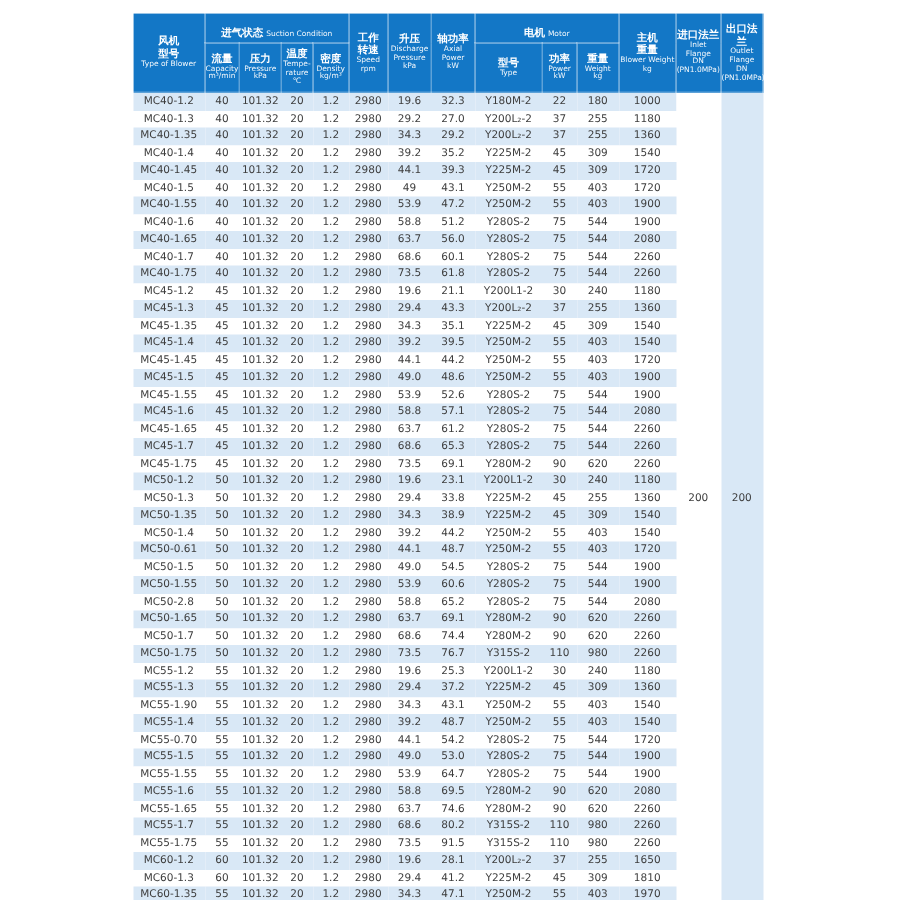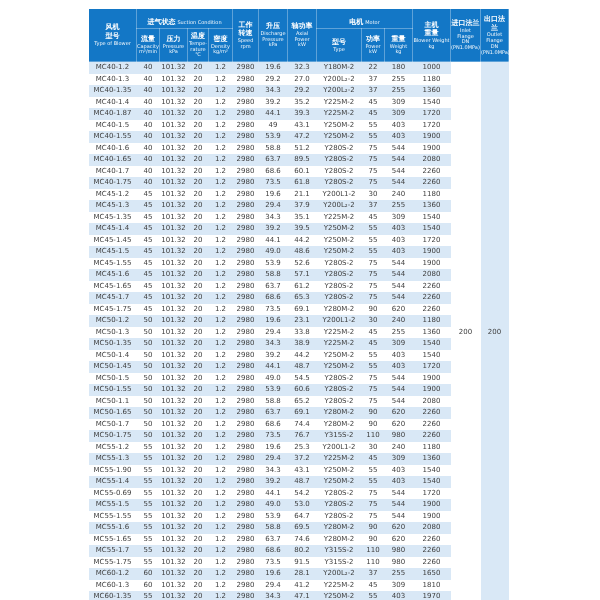--- a/index.html
+++ b/index.html
@@ -187,21 +187,21 @@
             <td>1.2</td>
             <td>2980</td>
             <td>39.2</td>
             <td>35.2</td>
             <td>Y225M-2</td>
             <td>45</td>
             <td>309</td>
             <td>1540</td>
           </tr>
           <tr class="stripe">
-            <td>MC40-1.87</td>
+            <td>MC40-1.45</td>
             <td>40</td>
             <td>101.32</td>
             <td>20</td>
             <td>1.2</td>
             <td>2980</td>
             <td>44.1</td>
             <td>39.3</td>
             <td>Y225M-2</td>
             <td>45</td>
             <td>309</td>
@@ -250,21 +250,21 @@
             <td>1900</td>
           </tr>
           <tr class="stripe">
             <td>MC40-1.65</td>
             <td>40</td>
             <td>101.32</td>
             <td>20</td>
             <td>1.2</td>
             <td>2980</td>
             <td>63.7</td>
-            <td>89.5</td>
+            <td>56.0</td>
             <td>Y280S-2</td>
             <td>75</td>
             <td>544</td>
             <td>2080</td>
           </tr>
           <tr>
             <td>MC40-1.7</td>
             <td>40</td>
             <td>101.32</td>
             <td>20</td>
@@ -306,21 +306,21 @@
             <td>1180</td>
           </tr>
           <tr class="stripe">
             <td>MC45-1.3</td>
             <td>45</td>
             <td>101.32</td>
             <td>20</td>
             <td>1.2</td>
             <td>2980</td>
             <td>29.4</td>
-            <td>37.9</td>
+            <td>43.3</td>
             <td>Y200L₂-2</td>
             <td>37</td>
             <td>255</td>
             <td>1360</td>
           </tr>
           <tr>
             <td>MC45-1.35</td>
             <td>45</td>
             <td>101.32</td>
             <td>20</td>
@@ -495,21 +495,21 @@
             <td>1.2</td>
             <td>2980</td>
             <td>39.2</td>
             <td>44.2</td>
             <td>Y250M-2</td>
             <td>55</td>
             <td>403</td>
             <td>1540</td>
           </tr>
           <tr class="stripe">
-            <td>MC50-1.45</td>
+            <td>MC50-0.61</td>
             <td>50</td>
             <td>101.32</td>
             <td>20</td>
             <td>1.2</td>
             <td>2980</td>
             <td>44.1</td>
             <td>48.7</td>
             <td>Y250M-2</td>
             <td>55</td>
             <td>403</td>
@@ -537,21 +537,21 @@
             <td>1.2</td>
             <td>2980</td>
             <td>53.9</td>
             <td>60.6</td>
             <td>Y280S-2</td>
             <td>75</td>
             <td>544</td>
             <td>1900</td>
           </tr>
           <tr>
-            <td>MC50-1.1</td>
+            <td>MC50-2.8</td>
             <td>50</td>
             <td>101.32</td>
             <td>20</td>
             <td>1.2</td>
             <td>2980</td>
             <td>58.8</td>
             <td>65.2</td>
             <td>Y280S-2</td>
             <td>75</td>
             <td>544</td>
@@ -649,21 +649,21 @@
             <td>1.2</td>
             <td>2980</td>
             <td>39.2</td>
             <td>48.7</td>
             <td>Y250M-2</td>
             <td>55</td>
             <td>403</td>
             <td>1540</td>
           </tr>
           <tr>
-            <td>MC55-0.69</td>
+            <td>MC55-0.70</td>
             <td>55</td>
             <td>101.32</td>
             <td>20</td>
             <td>1.2</td>
             <td>2980</td>
             <td>44.1</td>
             <td>54.2</td>
             <td>Y280S-2</td>
             <td>75</td>
             <td>544</td>

